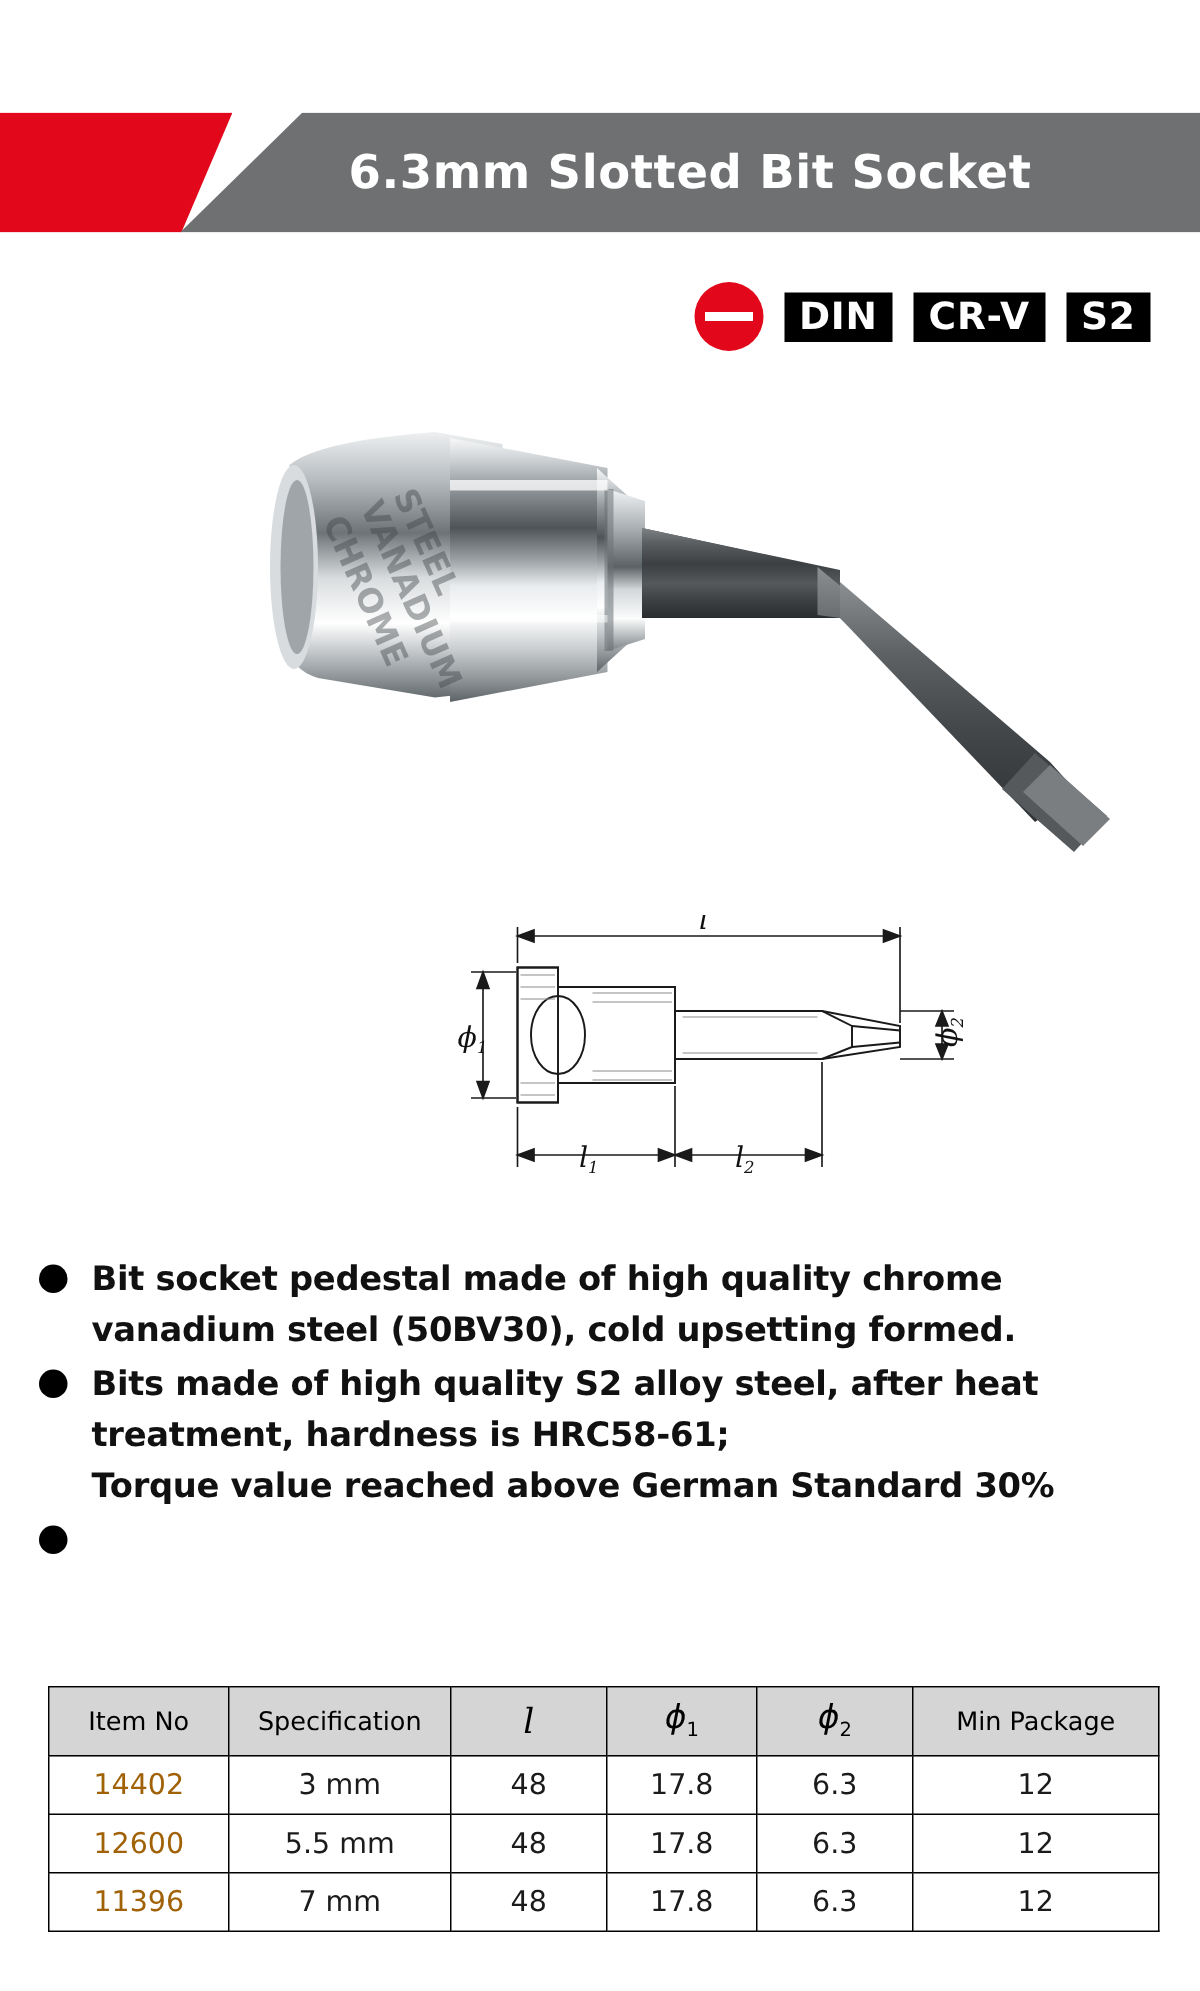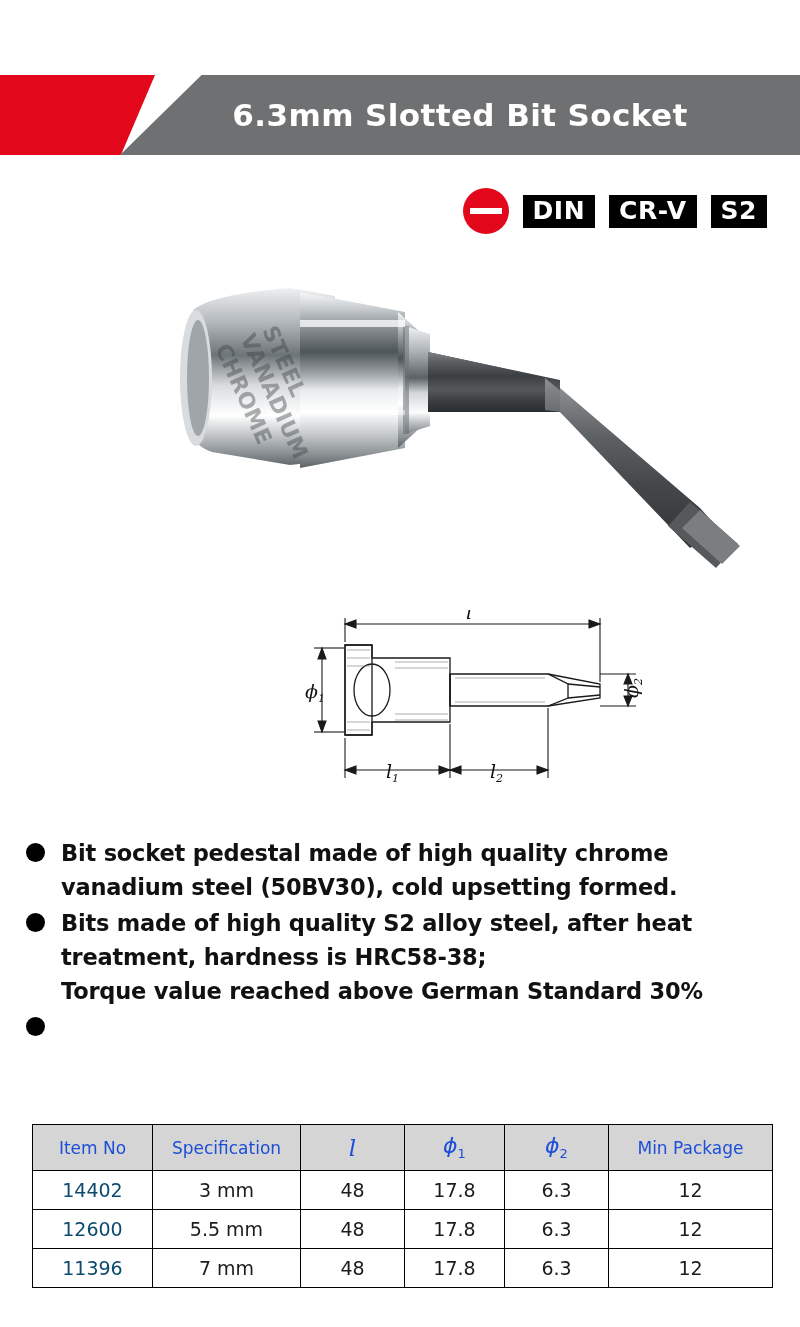--- a/index.html
+++ b/index.html
@@ -161,29 +161,29 @@
   table.spec th, table.spec td {
     border: 1px solid #000000;
     text-align: center;
     font-family: "DejaVu Sans", "Liberation Sans", sans-serif;
   }
   table.spec thead th {
     background: #d5d5d5;
     font-weight: normal;
     font-size: 17px;
     height: 46px;
-    color: #1d4ed8;
+    color: #000000;
   }
   table.spec tbody td {
     height: 39px;
     font-size: 19px;
     color: #1b1b1b;
   }
   table.spec tbody td.itemno {
-    color: #0c4a6e;
+    color: #a16207;
   }
   .sym {
     font-style: italic;
     font-size: 22px;
   }
   .sym sub {
     font-size: 13px;
     font-style: normal;
   }
   .len-sym {
@@ -362,21 +362,21 @@
 
 <div class="bullets">
   <div class="bullet-row">
     <span class="bullet-dot"></span>
     <span class="bullet-text" style="white-space: pre-line;">Bit socket pedestal made of high quality chrome
 vanadium steel (50BV30), cold upsetting formed.</span>
   </div>
   <div class="bullet-row">
     <span class="bullet-dot"></span>
     <span class="bullet-text" style="white-space: pre-line;">Bits made of high quality S2 alloy steel, after heat
-treatment, hardness is HRC58-38;
+treatment, hardness is HRC58-61;
 Torque value reached above German Standard 30%</span>
   </div>
   <div class="bullet-row">
     <span class="bullet-dot"></span>
   </div>
 </div>
 
 <div class="table-wrap">
   <table class="spec">
     <colgroup>

